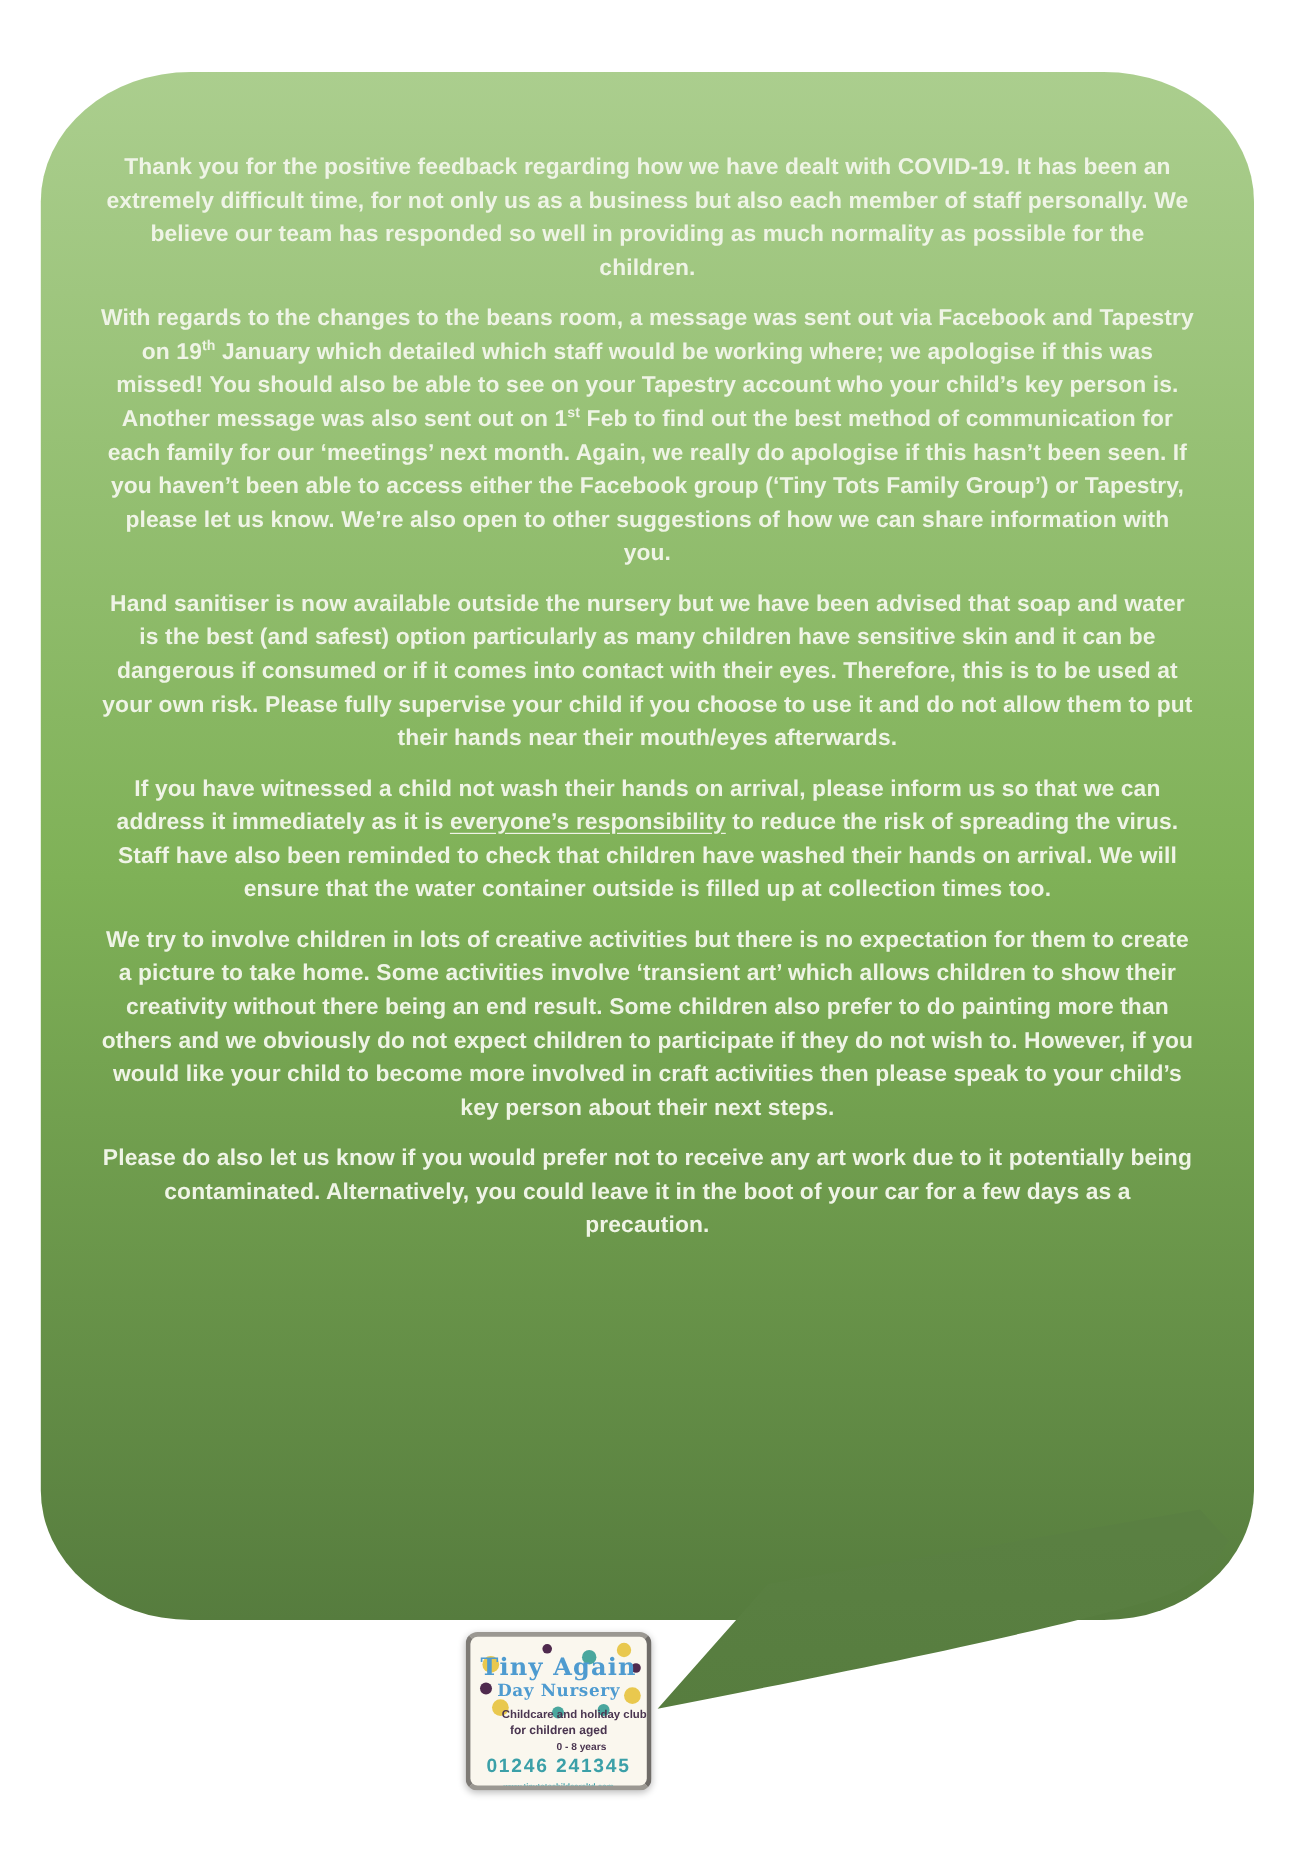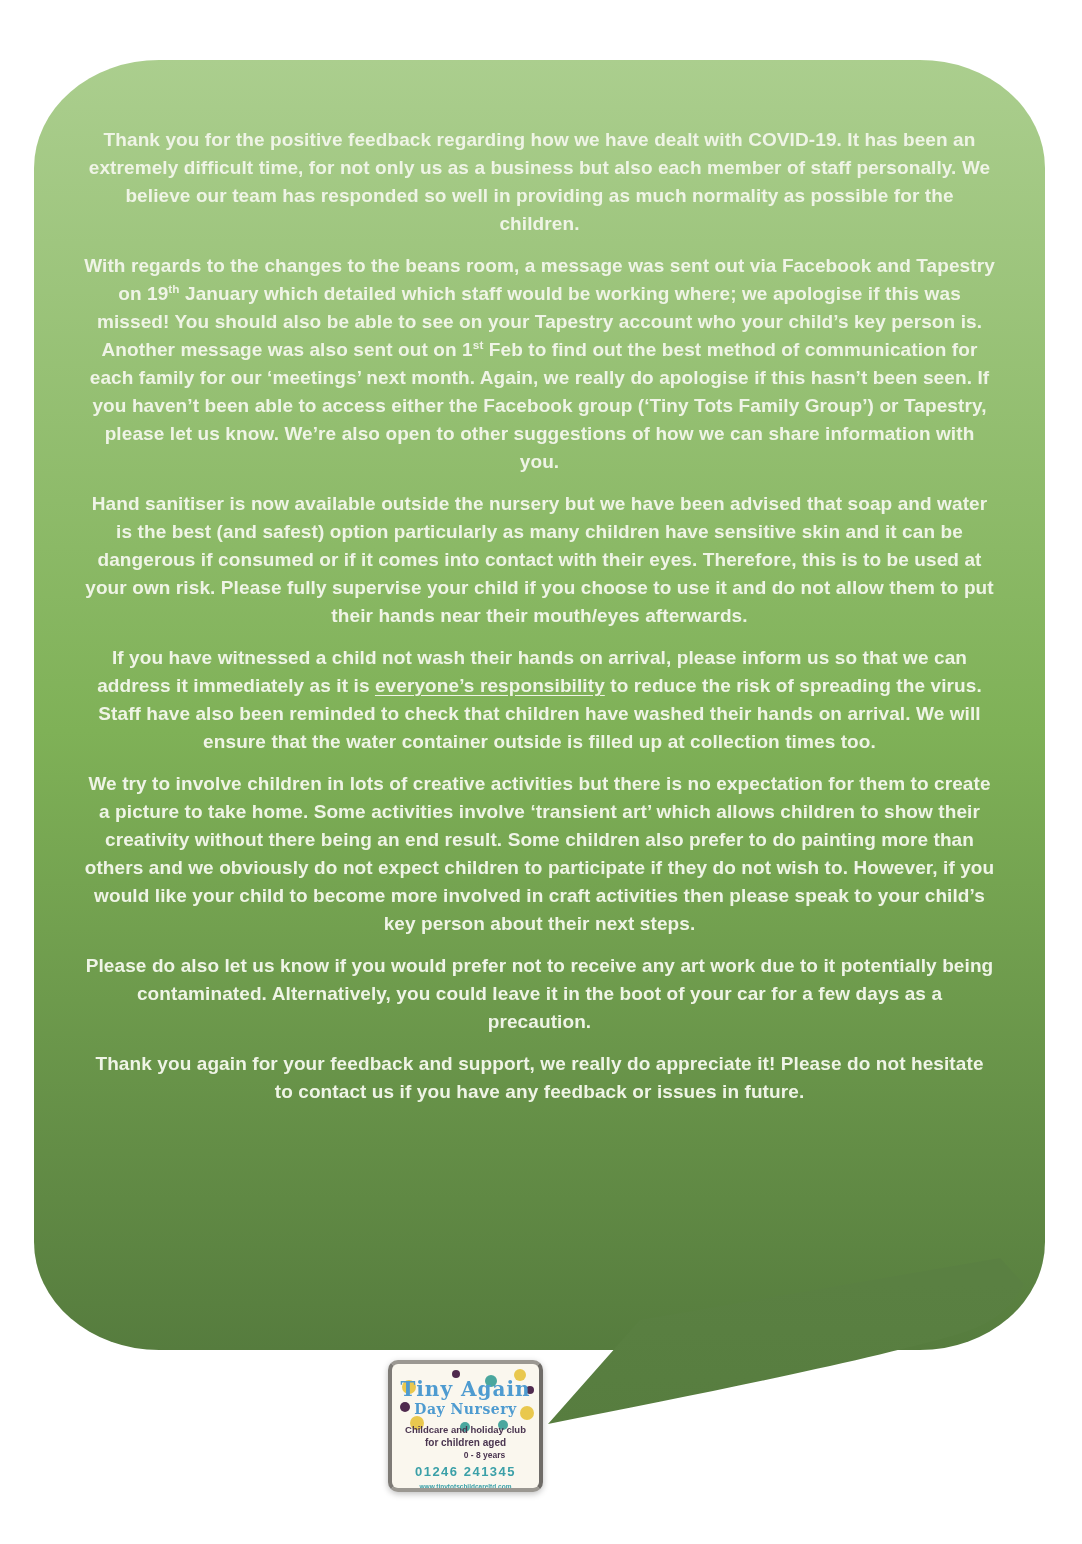--- a/index.html
+++ b/index.html
@@ -57,37 +57,36 @@
   .logo-subtitle{
     font-family:"DejaVu Serif", serif;
     font-weight:bold;
     font-size:14px;
     letter-spacing:0.5px;
     position:relative;
   }
   .logo-line3{margin-top:7px;font-size:9.5px;font-weight:bold;position:relative;}
   .logo-line4{margin-top:2px;font-size:10px;font-weight:bold;position:relative;}
   .logo-line5{margin-top:2px;font-size:8.5px;font-weight:bold;position:relative;margin-left:38px;}
-  .logo-phone{margin-top:4px;font-size:13px;font-weight:bold;letter-spacing:1.5px;position:relative;}
+  .logo-phone{margin-top:4px;font-size:16px;font-weight:bold;letter-spacing:1.5px;position:relative;}
   .logo-web{margin-top:4px;font-size:6.5px;font-weight:bold;position:relative;}
 </style>
 </head>
 <body>
 
 <div class="canvas">
 
   <div class="bubble" id="bubble" style="background: linear-gradient(rgb(171, 206, 142) 0%, rgb(127, 177, 87) 52%, rgb(86, 124, 62) 100%);">
     <div class="bubble-text" id="paragraphs" style="color: rgb(239, 244, 230);">
         <p><span>Thank you for the positive feedback regarding how we have dealt with COVID-19. It has been an extremely difficult time, for not only us as a business but also each member of staff personally. We believe our team has responded so well in providing as much normality as possible for the children.</span></p>
         <p><span>With regards to the changes to the beans room, a message was sent out via Facebook and Tapestry on 19</span><sup>th</sup><span> January which detailed which staff would be working where; we apologise if this was missed! You should also be able to see on your Tapestry account who your child’s key person is. Another message was also sent out on 1</span><sup>st</sup><span> Feb to find out the best method of communication for each family for our ‘meetings’ next month. Again, we really do apologise if this hasn’t been seen. If you haven’t been able to access either the Facebook group (‘Tiny Tots Family Group’) or Tapestry, please let us know. We’re also open to other suggestions of how we can share information with you.</span></p>
         <p><span>Hand sanitiser is now available outside the nursery but we have been advised that soap and water is the best (and safest) option particularly as many children have sensitive skin and it can be dangerous if consumed or if it comes into contact with their eyes. Therefore, this is to be used at your own risk. Please fully supervise your child if you choose to use it and do not allow them to put their hands near their mouth/eyes afterwards.</span></p>
         <p><span>If you have witnessed a child not wash their hands on arrival, please inform us so that we can address it immediately as it is </span><span class="u">everyone’s responsibility</span><span> to reduce the risk of spreading the virus. Staff have also been reminded to check that children have washed their hands on arrival. We will ensure that the water container outside is filled up at collection times too.</span></p>
         <p><span>We try to involve children in lots of creative activities but there is no expectation for them to create a picture to take home. Some activities involve ‘transient art’ which allows children to show their creativity without there being an end result. Some children also prefer to do painting more than others and we obviously do not expect children to participate if they do not wish to. However, if you would like your child to become more involved in craft activities then please speak to your child’s key person about their next steps.</span></p>
         <p><span>Please do also let us know if you would prefer not to receive any art work due to it potentially being contaminated. Alternatively, you could leave it in the boot of your car for a few days as a precaution.</span></p>
-        <p><span>Thank you again for your feedback and support, we really do appreciate it! Please do not hesitate to contact us if you have any feedback or issues in future.</span></p>
       </div>
   </div>
 
   <svg class="tail" width="1082" height="1544" viewBox="0 0 1082 1544" aria-hidden="true">
     <defs>
       <linearGradient id="tailgrad" x1="0" y1="1284" x2="0" y2="1424" gradientUnits="userSpaceOnUse">
         <stop offset="0" id="tailstop1" stop-color="#5a8042"></stop>
         <stop offset="1" id="tailstop2" stop-color="#577d3f"></stop>
       </linearGradient>
     </defs>
@@ -96,20 +95,20 @@
              C 992 1325 1012 1308 1024 1284
              L 1000 1258
              L 640 1320
              Z" fill="url(#tailgrad)"></path>
   </svg>
 
   <div class="logo" id="logo" style="background: rgb(250, 247, 238);">
     <span id="dots"><span class="dot" style="left: 10px; top: 16px; height: 14px; width: 14px; background: rgb(233, 200, 78);"></span><span class="dot" style="left: 60px; top: 6px; height: 8px; width: 8px; background: rgb(79, 42, 78);"></span><span class="dot" style="left: 93px; top: 11px; height: 12px; width: 12px; background: rgb(74, 167, 158);"></span><span class="dot" style="left: 122px; top: 5px; height: 12px; width: 12px; background: rgb(233, 200, 78);"></span><span class="dot" style="left: 134px; top: 22px; height: 8px; width: 8px; background: rgb(79, 42, 78);"></span><span class="dot" style="left: 8px; top: 38px; height: 10px; width: 10px; background: rgb(79, 42, 78);"></span><span class="dot" style="left: 18px; top: 52px; height: 14px; width: 14px; background: rgb(233, 200, 78);"></span><span class="dot" style="left: 128px; top: 42px; height: 14px; width: 14px; background: rgb(233, 200, 78);"></span><span class="dot" style="left: 106px; top: 56px; height: 10px; width: 10px; background: rgb(74, 167, 158);"></span><span class="dot" style="left: 68px; top: 58px; height: 10px; width: 10px; background: rgb(74, 167, 158);"></span></span>
     <div class="logo-title" style="color: rgb(78, 155, 208);">Tiny Again</div>
     <div class="logo-subtitle" style="color: rgb(78, 155, 208);">Day Nursery</div>
-    <div class="logo-line3" style="color: rgb(74, 53, 80);">Childcare and holiday club</div>
+    <div class="logo-line3" style="color: rgb(74, 53, 80); text-align: right;">Childcare and holiday club</div>
     <div class="logo-line4" style="color: rgb(74, 53, 80);">for children aged</div>
     <div class="logo-line5" style="color: rgb(74, 53, 80);">0 - 8 years</div>
     <div class="logo-phone" style="color: rgb(59, 160, 168);">01246 241345</div>
     <div class="logo-web" style="color: rgb(59, 160, 168);">www.tinytotschildcareltd.com</div>
   </div>
 
 </div>
 
 </body></html>

